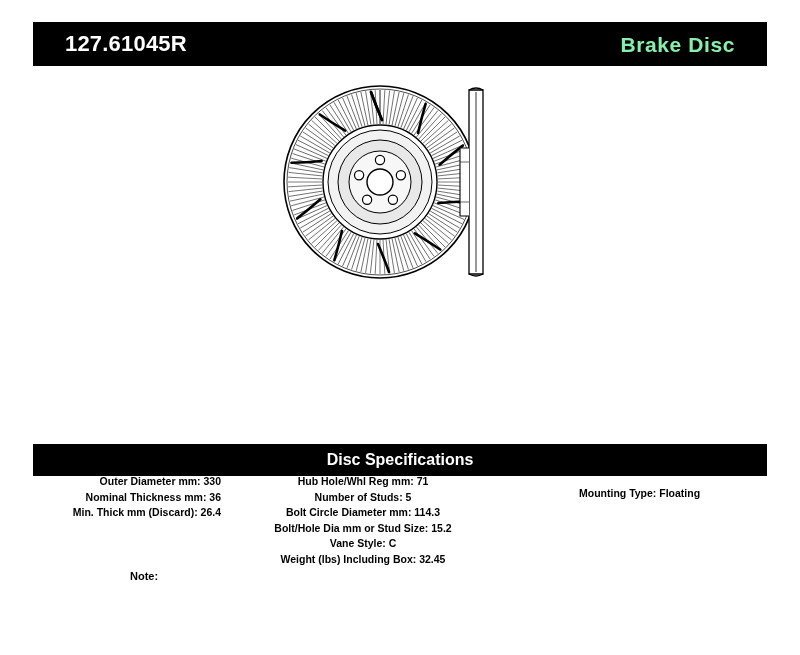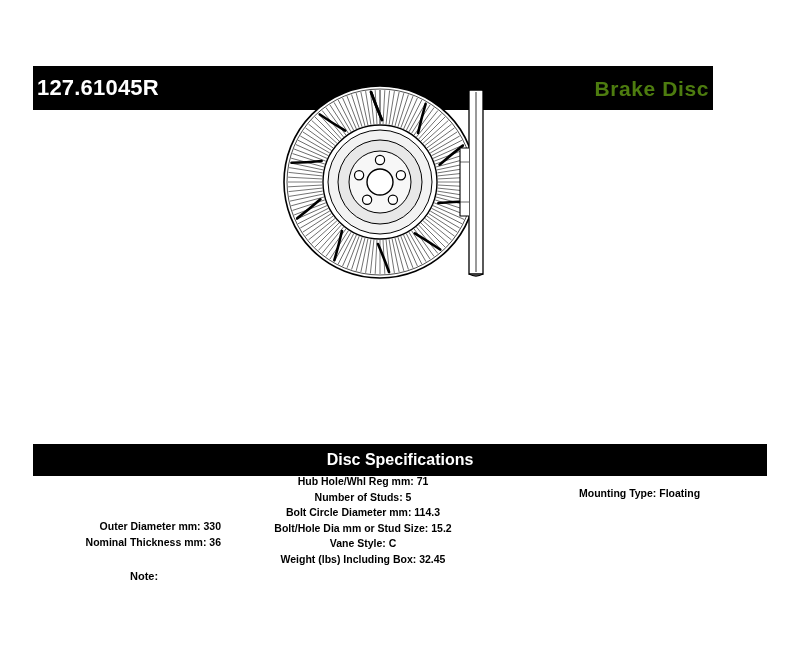--- a/index.html
+++ b/index.html
@@ -20,39 +20,38 @@
     left: 0; top: 0;
     width: 800px;
     height: 655px;
   }
 
   
   .header-bar {
     position: absolute;
     left: 33px;
     top: 22px;
-    width: 680px;
+    width: 734px;
     height: 44px;
     background: #000000;
     display: flex;
     align-items: center;
     justify-content: space-between;
     box-sizing: border-box;
-    padding: 0 4px;
-    margin-top: 44px;
+    padding: 0 32px;
   }
   .part-number {
     color: #ffffff;
     font-size: 22px;
     font-weight: bold;
     letter-spacing: 0.2px;
     line-height: 1;
   }
   .product-type {
-    color: #4d7c0f;
+    color: #86efac;
     font-size: 21px;
     font-weight: bold;
     letter-spacing: 0.6px;
     line-height: 1;
   }
 
   
   .illustration {
     position: absolute;
     left: 280px;
@@ -92,21 +91,20 @@
     position: absolute;
     top: 0;
     font-size: 10.5px;
     font-weight: bold;
     line-height: 15.5px;
   }
   .col-left {
     left: 0;
     width: 188px;
     text-align: right;
-    margin-top: 45px;
   }
   .col-mid {
     left: 200px;
     width: 260px;
     text-align: center;
   }
   .col-right {
     left: 480px;
     width: 254px;
     text-align: left;
@@ -328,20 +326,21 @@
   </div>
 
   <div class="spec-bar">
     <div class="spec-bar-title">Disc Specifications</div>
   </div>
 
   <div class="spec-columns">
     <div class="spec-col col-left">
       <div class="spec-row">Outer Diameter mm: 330</div>
       <div class="spec-row">Nominal Thickness mm: 36</div>
+      <div class="spec-row">Min. Thick mm (Discard): 26.4</div>
     </div>
 
     <div class="spec-col col-mid">
       <div class="spec-row">Hub Hole/Whl Reg mm: 71</div>
       <div class="spec-row">Number of Studs: 5</div>
       <div class="spec-row">Bolt Circle Diameter mm: 114.3</div>
       <div class="spec-row">Bolt/Hole Dia mm or Stud Size: 15.2</div>
       <div class="spec-row">Vane Style: C</div>
       <div class="spec-row">Weight (lbs) Including Box: 32.45</div>
     </div>

